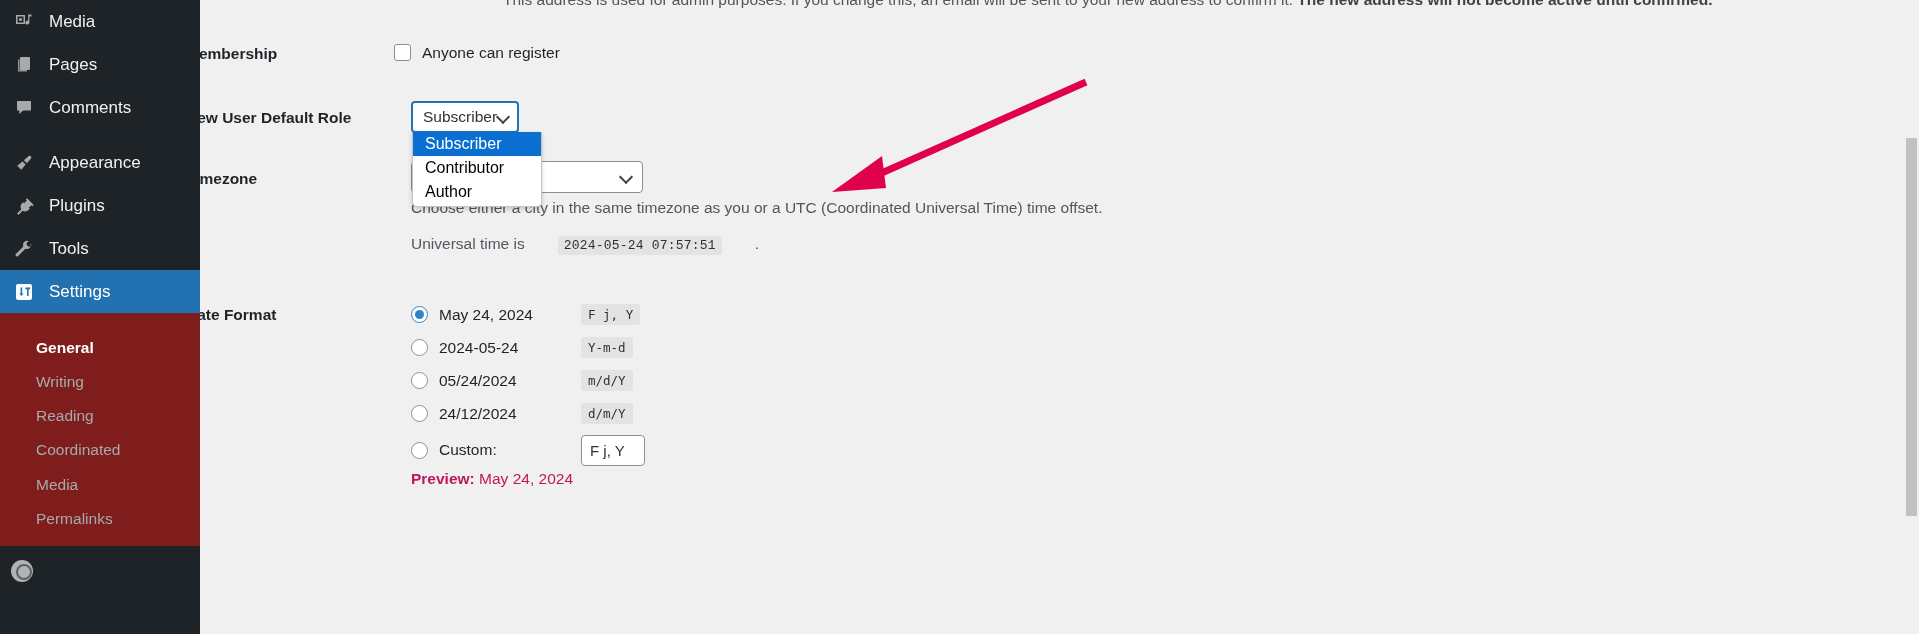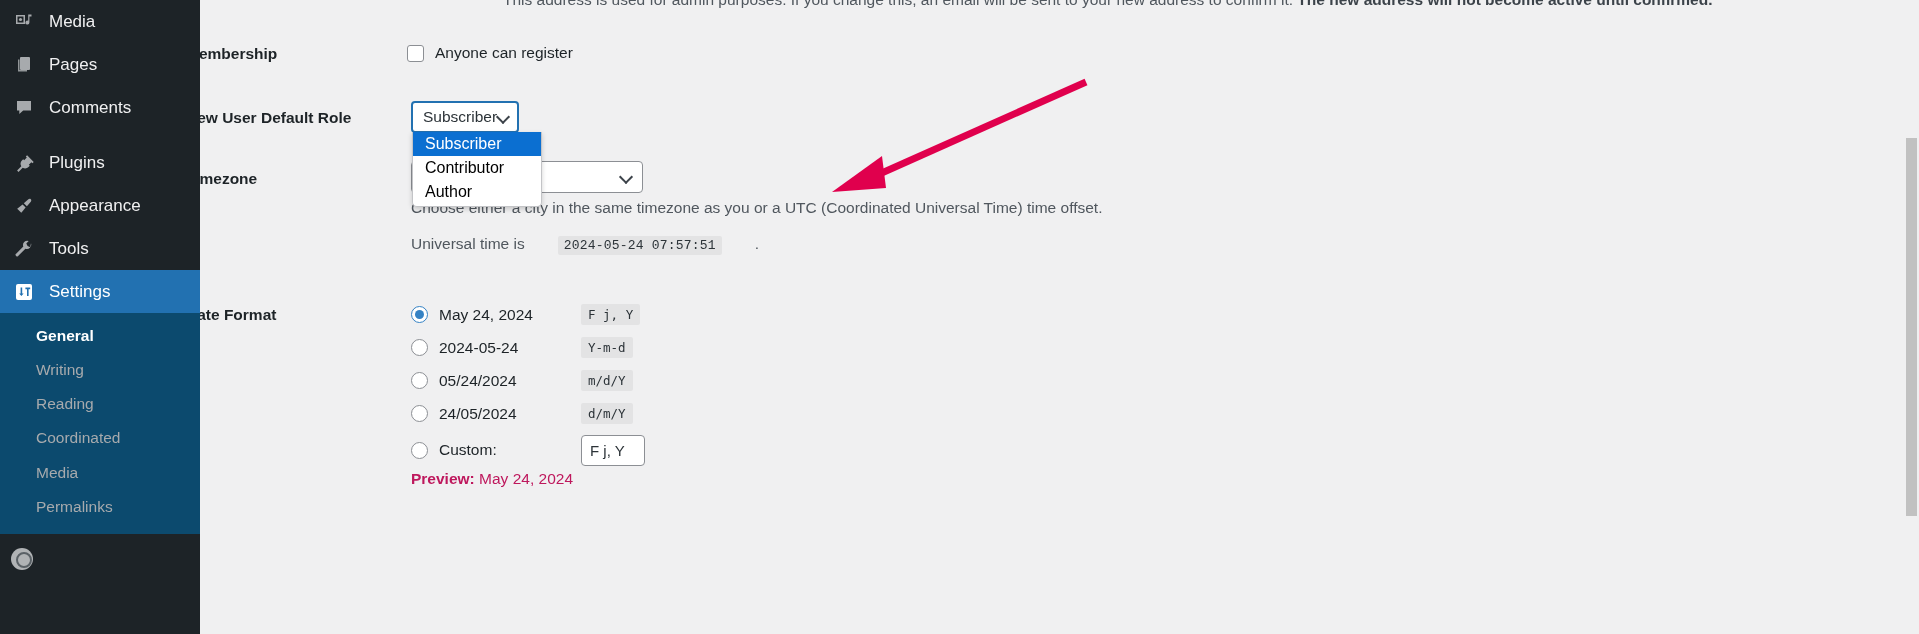--- a/index.html
+++ b/index.html
@@ -46,22 +46,22 @@
   .menu-item.active::after {
     content: "";
     position: absolute; right: 0; top: 50%;
     transform: translateY(-50%);
     border-style: solid;
     border-width: 10px 10px 10px 0;
     border-color: transparent #f0f0f1 transparent transparent;
   }
   .menu-gap { height: 12px; }
   #submenu {
-    background: #0c4a6e;
-    padding: 6px 0 10px 0;
+    background: #7f1d1d;
+    padding: 18px 0 10px 0;
   }
   .submenu-item {
     display: block;
     padding: 7px 0 7px 36px;
     font-size: 15.5px;
     color: #a7aaad;
     cursor: pointer;
     white-space: nowrap;
     line-height: 1.3;
   }
@@ -104,21 +104,21 @@
   .row-label {
     position: absolute;
     font-size: 15.5px;
     font-weight: bold;
     color: #1d2327;
     white-space: nowrap;
   }
 
   
   #membership-label { left: -14px; top: 45px; }
-  #membership-control { position: absolute; left: 207px; top: 44px; display: flex; align-items: flex-end; }
+  #membership-control { position: absolute; left: 194px; top: 44px; display: flex; align-items: flex-start; }
   .wp-checkbox {
     width: 17px; height: 17px;
     border: 1px solid #8c8f94;
     background: #fff;
     border-radius: 3px;
     display: inline-block;
     flex: 0 0 17px;
   }
   #membership-control .cb-label {
     margin-left: 11px;
@@ -336,34 +336,34 @@
         </svg>
       </span>
       <span>Comments</span>
     </div>
 
     <div class="menu-gap"></div>
 
     <div class="menu-item">
       <span class="mi-icon">
         <svg width="20" height="20" viewBox="0 0 20 20" fill="currentColor">
-          <path d="M13.1 2.3l-1.3 1.3 1 1-2.6 2.6-1-1-1.3 1.3c-1.6 1.6-1.8 4-.6 5.8L3.1 17.5l1.4 1.4 4.2-4.2c1.8 1.2 4.2 1 5.8-.6l1.3-1.3-1-1 2.6-2.6 1 1 1.3-1.3-6.6-6.6z"></path>
-        </svg>
-      </span>
-      <span>Plugins</span>
-    </div>
-
-    <div class="menu-item">
-      <span class="mi-icon">
-        <svg width="20" height="20" viewBox="0 0 20 20" fill="currentColor">
           <path d="M16.8 3.3c-.7-.7-1.7-.6-2.4 0l-4.6 3.9 3.1 3.1 3.9-4.6c.6-.7.7-1.7 0-2.4z"></path>
           <path d="M8.6 8.4l-5.4 4.3 4.1 4.1 4.3-5.4-3-3z"></path>
         </svg>
       </span>
       <span>Appearance</span>
+    </div>
+
+    <div class="menu-item">
+      <span class="mi-icon">
+        <svg width="20" height="20" viewBox="0 0 20 20" fill="currentColor">
+          <path d="M13.1 2.3l-1.3 1.3 1 1-2.6 2.6-1-1-1.3 1.3c-1.6 1.6-1.8 4-.6 5.8L3.1 17.5l1.4 1.4 4.2-4.2c1.8 1.2 4.2 1 5.8-.6l1.3-1.3-1-1 2.6-2.6 1 1 1.3-1.3-6.6-6.6z"></path>
+        </svg>
+      </span>
+      <span>Plugins</span>
     </div>
 
 
     <div class="menu-item">
       <span class="mi-icon">
         <svg width="20" height="20" viewBox="0 0 20 20" fill="currentColor">
           <path d="M17 4.3a4.3 4.3 0 0 1-5.6 5.4L4.6 16.6a1.6 1.6 0 1 1-2.2-2.2l6.9-6.8A4.3 4.3 0 0 1 14.7 2l-2.4 2.4 1.3 2.6 2.6 1.3L17 4.3z"></path>
         </svg>
       </span>
       <span>Tools</span>
@@ -446,21 +446,21 @@
         <span class="df-text">2024-05-24</span>
         <span class="df-code">Y-m-d</span>
       </div>
       <div class="df-row">
         <span class="wp-radio"></span>
         <span class="df-text">05/24/2024</span>
         <span class="df-code">m/d/Y</span>
       </div>
       <div class="df-row">
         <span class="wp-radio"></span>
-        <span class="df-text">24/05/2024</span>
+        <span class="df-text">24/12/2024</span>
         <span class="df-code">d/m/Y</span>
       </div>
       <div class="df-row" style="height:40px;">
         <span class="wp-radio"></span>
         <span class="df-text">Custom:</span>
         <input id="custom-input" type="text" value="F j, Y" style="">
       </div>
     </div>
 
     <div id="df-preview">

